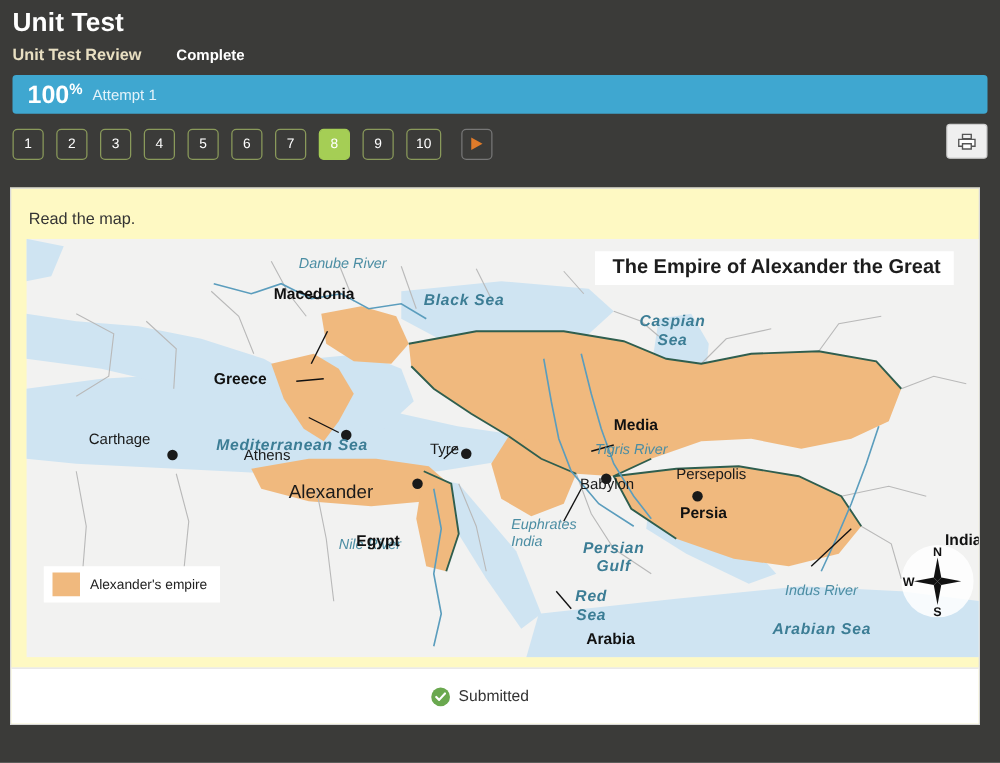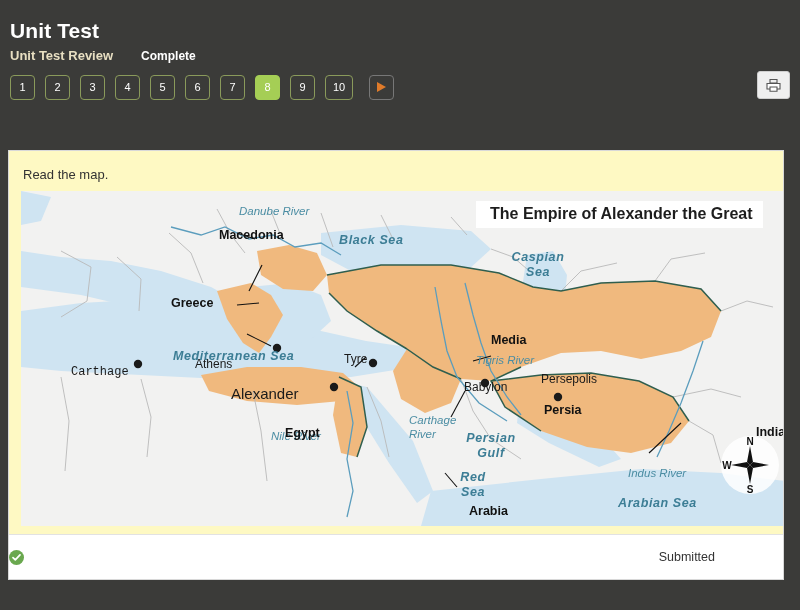--- a/index.html
+++ b/index.html
@@ -7,21 +7,21 @@
     margin: 0; padding: 0;
     width: 800px; height: 610px;
     overflow: hidden;
     background: #3b3b39;
     font-family: "Liberation Sans", sans-serif;
   }
 
   .app { position: relative; width: 800px; height: 610px; background: #3b3b39; }
 
   
-  .hdr { padding: 18px 10px 0 10px; }
+  .hdr { padding: 6px 10px 0 10px; }
   .hdr-title {
     color: #ffffff;
     font-size: 21px;
     font-weight: bold;
     letter-spacing: .1px;
     line-height: 26px;
     margin: 0;
   }
   .hdr-sub {
     display: flex;
@@ -143,22 +143,22 @@
     width: 58px; height: 58px;
   }
 
   
   .cardfoot {
     position: absolute;
     left: 0; bottom: 0;
     width: 100%; height: 45px;
     border-top: 1px solid #e2e2e2;
     background: #fff;
-    display: flex; align-items: center; justify-content: space-between;
-    padding-right: 68px;
+    display: flex; align-items: center; justify-content: center;
+    padding-right: 24px;
     gap: 7px;
   }
   .checkcircle {
     width: 15px; height: 15px; border-radius: 50%;
     background: #6aa84f;
     display: flex; align-items: center; justify-content: center;
   }
   .submitted-lb { font-size: 12.5px; color: #333; }
 </style>
 </head>
@@ -167,20 +167,24 @@
 <div class="app">
 
   <div class="hdr">
     <div class="hdr-title">Unit Test</div>
     <div class="hdr-sub">
       <span class="hdr-sub-a">Unit Test Review</span>
       <span class="hdr-sub-b">Complete</span>
     </div>
   </div>
 
+  <div class="scorebar">
+    <span class="score-pct"><span>100</span><span class="sym">%</span></span>
+    <span class="score-attempt">Attempt 1</span>
+  </div>
 
   <div class="qnav">
     <button class="qbtn">1</button>
     <button class="qbtn">2</button>
     <button class="qbtn">3</button>
     <button class="qbtn">4</button>
     <button class="qbtn">5</button>
     <button class="qbtn">6</button>
     <button class="qbtn">7</button>
     <button class="qbtn active">8</button>
@@ -295,38 +299,42 @@
       <div class="ml ml-sea" style="left:318px; top:42px;">Black Sea</div>
       <div class="ml ml-sea" style="left:490px; top:59px; width:54px; white-space:normal; text-align:center; line-height:15px;">Caspian Sea</div>
       <div class="ml ml-sea" style="left:152px; top:158px;">Mediterranean Sea</div>
       <div class="ml ml-sea" style="left:433px; top:279px; width:38px; white-space:normal; text-align:center; line-height:15px;">Red Sea</div>
       <div class="ml ml-sea" style="left:443px; top:240px; width:54px; white-space:normal; text-align:center; line-height:15px;">Persian Gulf</div>
       <div class="ml ml-sea" style="left:597px; top:305px;">Arabian Sea</div>
 
       <div class="ml ml-river" style="left:218px; top:14px;">Danube River</div>
       <div class="ml ml-river" style="left:250px; top:239px;">Nile River</div>
       <div class="ml ml-river" style="left:455px; top:163px;">Tigris River</div>
-      <div class="ml ml-river" style="left:388px; top:222px; width:58px; white-space:normal; line-height:14px;">Carthage River</div>
+      <div class="ml ml-river" style="left:388px; top:222px; width:58px; white-space:normal; line-height:14px;">Euphrates India</div>
       <div class="ml ml-river" style="left:607px; top:276px;">Indus River</div>
 
       <div class="ml ml-region" style="left:198px; top:37px;">Macedonia</div>
       <div class="ml ml-region" style="left:150px; top:105px;">Greece</div>
       <div class="ml ml-region" style="left:264px; top:235px;">Egypt</div>
       <div class="ml ml-region" style="left:470px; top:142px;">Media</div>
       <div class="ml ml-region" style="left:523px; top:212px;">Persia</div>
       <div class="ml ml-region" style="left:448px; top:313px;">Arabia</div>
       <div class="ml ml-region" style="left:735px; top:234px;">India</div>
 
-      <div class="ml ml-city" style="left:50px; top:174px;font-family:Liberation Mono, monospace;">Carthage</div>
+      <div class="ml ml-city" style="left:50px; top:153px;">Carthage</div>
       <div class="ml ml-city" style="left:174px; top:166px;">Athens</div>
       <div class="ml ml-city" style="left:323px; top:161px;">Tyre</div>
       <div class="ml ml-city" style="left:210px; top:194px; font-size:15px;">Alexander</div>
       <div class="ml ml-city" style="left:443px; top:189px;">Babylon</div>
       <div class="ml ml-city" style="left:520px; top:181px;">Persepolis</div>
 
+      <div class="legend">
+        <span class="legend-sw"></span>
+        <span class="legend-lb">Alexander's empire</span>
+      </div>
 
       <div class="compass">
         <svg width="58" height="58" viewBox="0 0 58 58">
           <circle cx="29" cy="29" r="29" fill="#ffffff" opacity="0.85"></circle>
           <polygon points="29,10 32,26 29,29 26,26" fill="#111"></polygon>
           <polygon points="29,48 32,32 29,29 26,32" fill="#111"></polygon>
           <polygon points="10,29 26,26 29,29 26,32" fill="#111"></polygon>
           <polygon points="48,29 32,26 29,29 32,32" fill="#111"></polygon>
           <text x="29" y="9" font-size="10" font-weight="bold" text-anchor="middle" fill="#111" font-family="Liberation Sans, sans-serif">N</text>
           <text x="6" y="33" font-size="10" font-weight="bold" text-anchor="middle" fill="#111" font-family="Liberation Sans, sans-serif">W</text>

